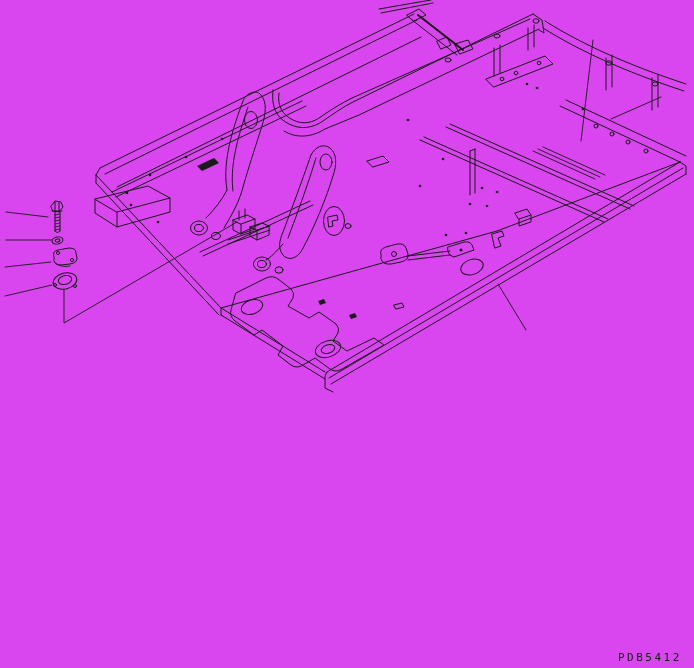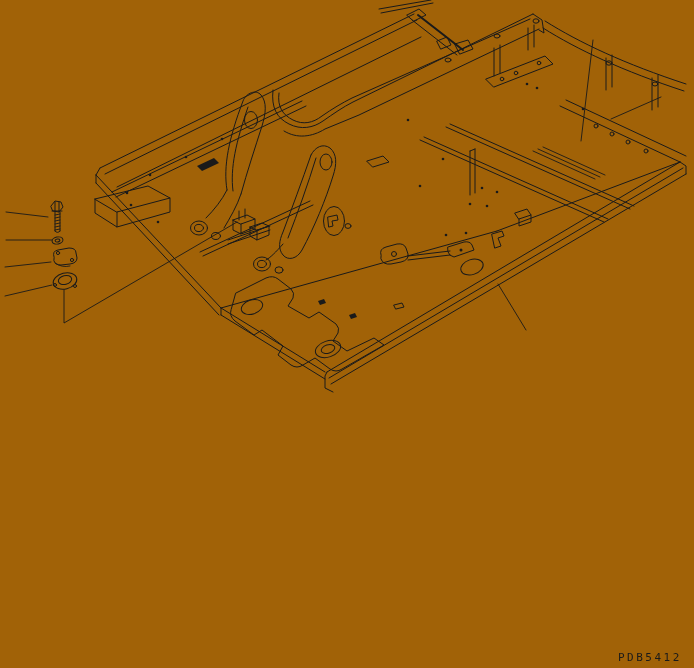--- a/index.html
+++ b/index.html
@@ -1,17 +1,17 @@
 <!DOCTYPE html>
 <html><head>
 <meta charset="utf-8">
 <style>
   html,body{margin:0;padding:0;background:#fff;}
   .canvas{
-    position:relative;width:694px;height:668px;background:#a16207;
+    position:relative;width:694px;height:668px;background:#d946ef;
     font-family:"DejaVu Sans Mono","Liberation Mono",monospace;overflow:hidden;
   }
   .canvas svg{position:absolute;left:0;top:0;}
   svg path, svg ellipse, svg circle, svg line, svg polyline{
     fill:none;stroke:#1a1a1a;stroke-width:1;stroke-linejoin:round;stroke-linecap:round;
   }
   svg .fill{fill:#1a1a1a;stroke:none;}
   svg .dot{fill:#1a1a1a;stroke:none;}
   svg .thick{stroke-width:2;}
   svg .thin{stroke-width:0.9;}

